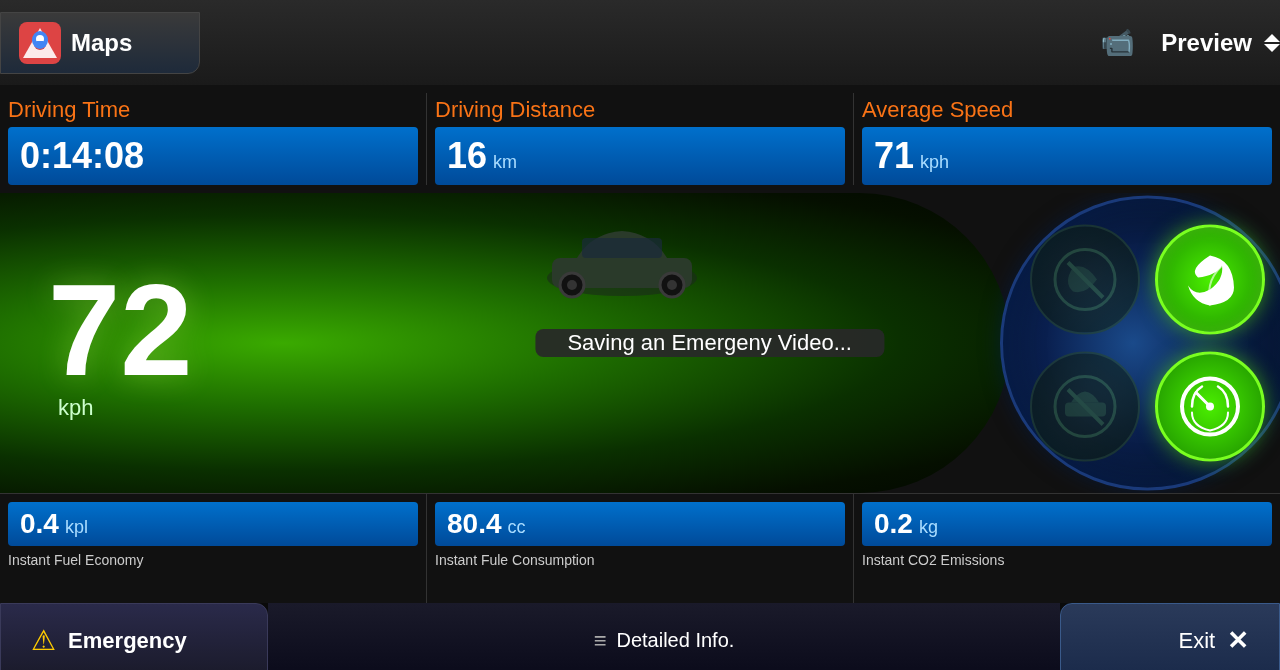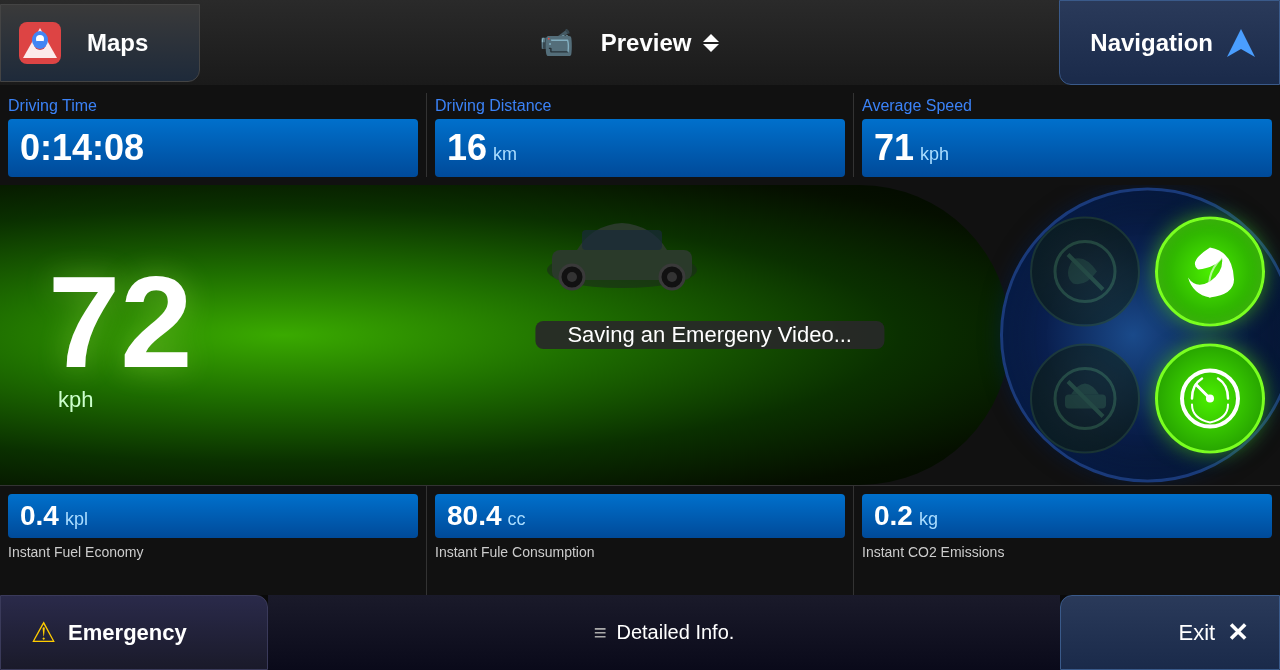--- a/index.html
+++ b/index.html
@@ -19,26 +19,26 @@
       justify-content: space-between;
       height: 85px;
       background: linear-gradient(to bottom, #2a2a2a, #1a1a1a);
       padding: 0;
       position: relative;
     }
 
     .maps-btn {
       display: flex;
       align-items: center;
-      gap: 26px;
+      gap: 10px;
       background: linear-gradient(to bottom, #3a3a3a, #1e2a3a);
       border: 1px solid #444;
       border-radius: 0 0 12px 0;
       padding: 12px 30px 12px 18px;
-      height: 78px;
+      height: 62px;
       cursor: pointer;
       min-width: 200px;
     }
 
     .maps-icon {
       width: 42px;
       height: 42px;
     }
 
     .maps-label {
@@ -111,22 +111,22 @@
     .stat-block {
       flex: 1;
       padding: 0 8px;
     }
 
     .stat-block:not(:last-child) {
       border-right: 1px solid #333;
     }
 
     .stat-label {
-      font-size: 16px;
-      color: #3b82f6;
+      font-size: 22px;
+      color: #f97316;
       padding: 4px 0;
     }
 
     .stat-value {
       background: linear-gradient(to bottom, #0070cc, #004a99);
       border-radius: 4px;
       padding: 8px 12px;
       font-size: 36px;
       font-weight: bold;
       color: white;
@@ -281,26 +281,20 @@
 
   <div class="center-controls">
     <span class="video-icon">📹</span>
     <span class="preview-label">Preview</span>
     <div class="preview-arrows">
       <div class="arrow-up"></div>
       <div class="arrow-down"></div>
     </div>
   </div>
 
-  <div class="nav-btn">
-    <span class="nav-label">Navigation</span>
-    <svg width="36" height="36" viewBox="0 0 36 36">
-      <polygon points="18,4 32,32 18,24 4,32" fill="#4a9eff"></polygon>
-    </svg>
-  </div>
 </div>
 
 <div class="stats-row">
   <div class="stat-block">
     <div class="stat-label">Driving Time</div>
     <div class="stat-value">
       <span>0:14:08</span>
     </div>
   </div>
   <div class="stat-block">

